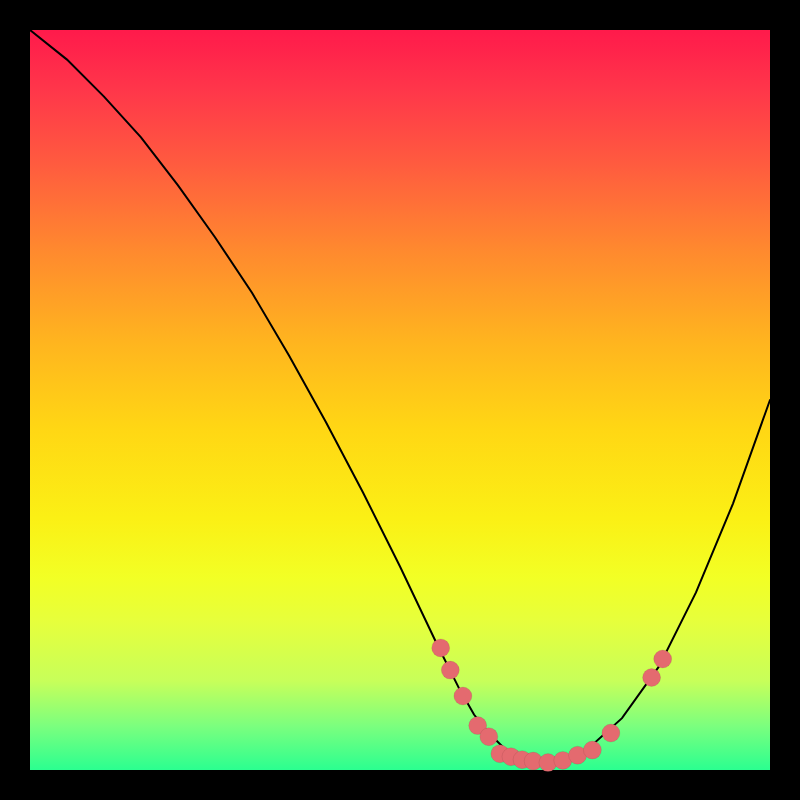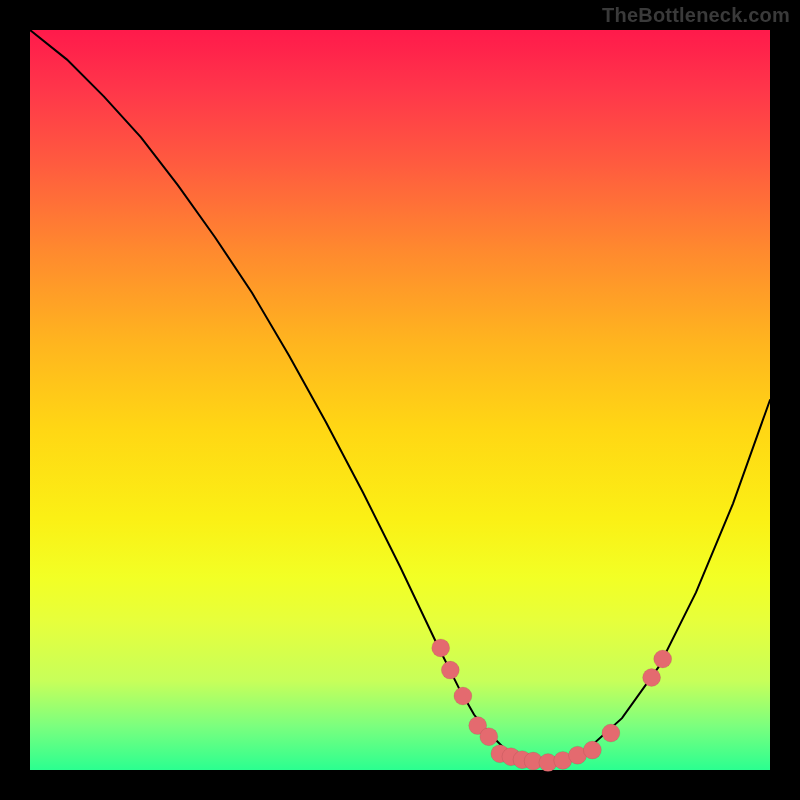--- a/index.html
+++ b/index.html
@@ -48,21 +48,20 @@
   }
   .pt {
     fill: #e46a6f;
     stroke: rgba(0,0,0,0.15);
     stroke-width: 0.5;
   }
 </style>
 </head>
 <body>
 <div class="frame">
-  <div class="attribution">TheBottleneck.com</div>
   <div class="plot-area">
     <svg class="curve" viewBox="0 0 740 740">
       <path id="curve-path" fill="none" stroke="#000000" stroke-width="2" stroke-linecap="round" d="M0.00 0.00 L37.00 29.60 L74.00 66.60 L111.00 107.30 L148.00 155.40 L185.00 207.20 L222.00 262.70 L259.00 325.60 L296.00 392.20 L333.00 462.50 L370.00 536.50 L407.00 614.20 L429.20 658.60 L444.00 684.50 L458.80 703.00 L473.60 717.80 L488.40 726.68 L503.20 731.12 L518.00 732.60 L532.80 730.38 L555.00 721.50 L592.00 688.20 L629.00 636.40 L666.00 562.40 L703.00 473.60 L740.00 370.00"></path>
       <g id="points-group">
           <circle cx="410.70" cy="617.90" r="9" class="pt" fill="#e46a6f"></circle>
           <circle cx="420.32" cy="640.10" r="9" class="pt" fill="#e46a6f"></circle>
           <circle cx="432.90" cy="666.00" r="9" class="pt" fill="#e46a6f"></circle>
           <circle cx="447.70" cy="695.60" r="9" class="pt" fill="#e46a6f"></circle>
           <circle cx="458.80" cy="706.70" r="9" class="pt" fill="#e46a6f"></circle>
           <circle cx="469.90" cy="723.72" r="9" class="pt" fill="#e46a6f"></circle>

